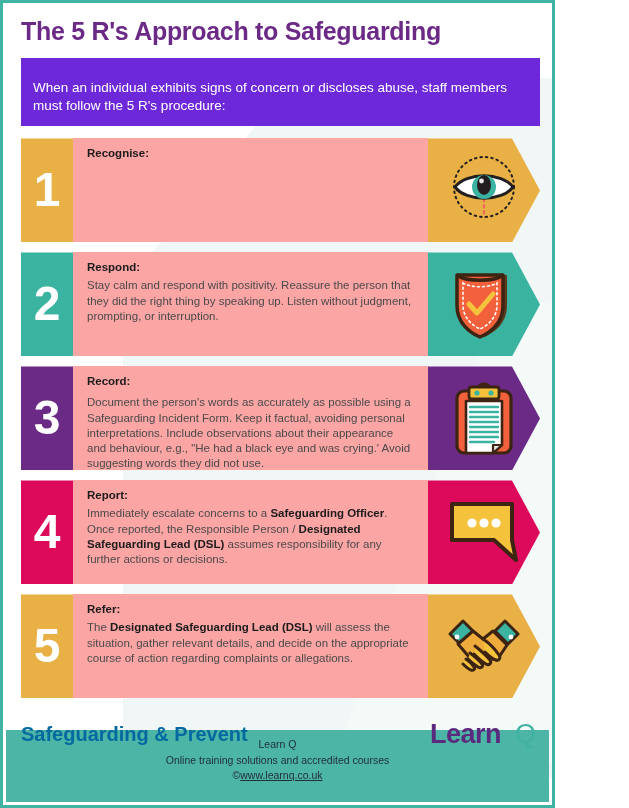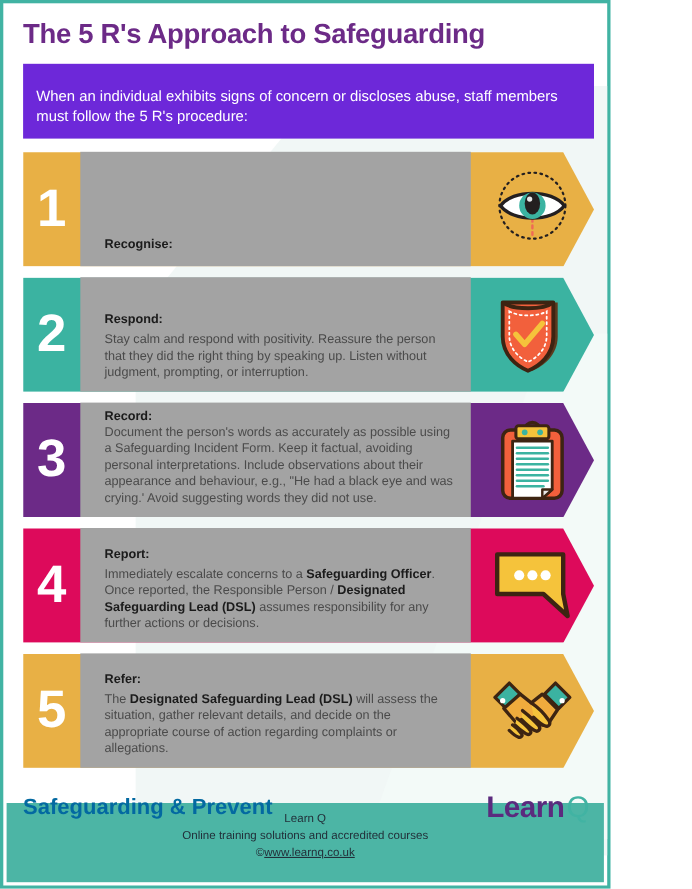--- a/index.html
+++ b/index.html
@@ -75,26 +75,26 @@
     justify-content:center;
     color:#ffffff;
     font-size:48px;
     font-weight:bold;
     line-height:1;
   }
   .txt{
     position:relative;
     z-index:2;
     flex:1 1 auto;
-    background:#a3a3a3;
-    padding:9px 14px 9px 22px;
+    background:#fca5a5;
+    padding:9px 14px 9px 14px;
     box-sizing:border-box;
     display:flex;
     flex-direction:column;
-    justify-content:flex-end;
+    justify-content:flex-start;
   }
   .step-title{
     color:#1b1b1b;
     font-weight:bold;
     font-size:11.5px;
     margin-bottom:5px;
   }
   .step-body{
     color:#4a4a4a;
     font-size:11.5px;
@@ -106,21 +106,21 @@
     z-index:2;
     width:112px;
     flex:0 0 112px;
     display:flex;
     align-items:center;
     justify-content:center;
   }
   .icon-cell svg{display:block;}
 
   
-  .step.tight .step-title{margin-bottom:1px;}
+  .step.tight .step-title{margin-bottom:8px;}
 
   
   .footer-brand{
     position:relative;
     display:flex;
     align-items:center;
     justify-content:space-between;
     padding:6px 16px 0 18px;
     height:46px;
     box-sizing:border-box;
@@ -129,20 +129,21 @@
     color:#0369a1;
     font-size:20px;
     font-weight:bold;
   }
   .logo{
     display:flex;
     align-items:center;
     font-size:27px;
     font-weight:bold;
     line-height:1;
+    gap:12px;
   }
   .logo .lw{color:#5b2a7e;letter-spacing:-.5px;}
   .logo .lq{color:#41b3a3;margin-left:2px;font-weight:500;}
 
   .footbar{
     position:absolute;
     left:3px;right:3px;bottom:3px;
     background:#4cb5a5;
     color:#22303a;
     text-align:center;

